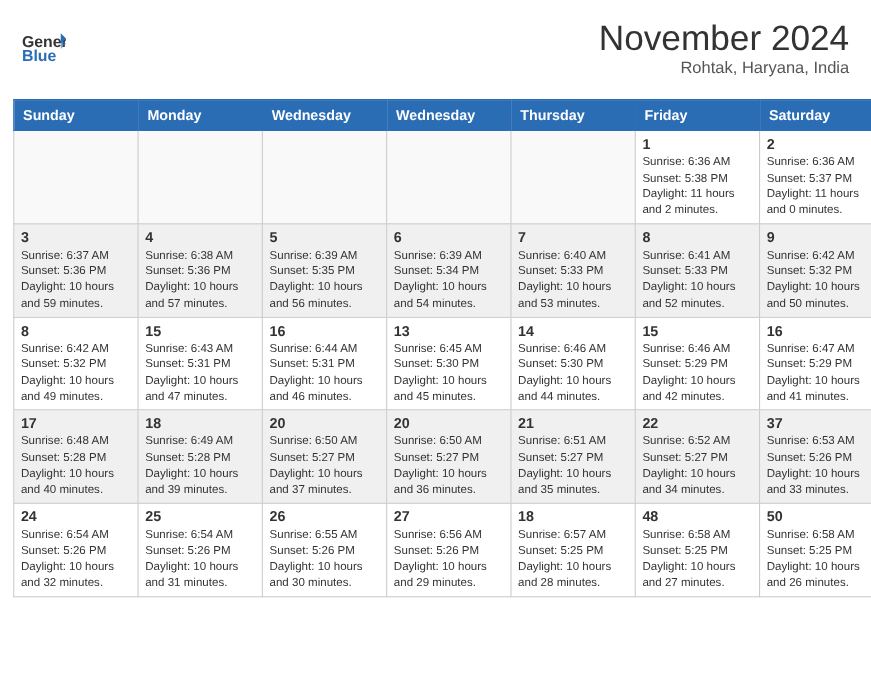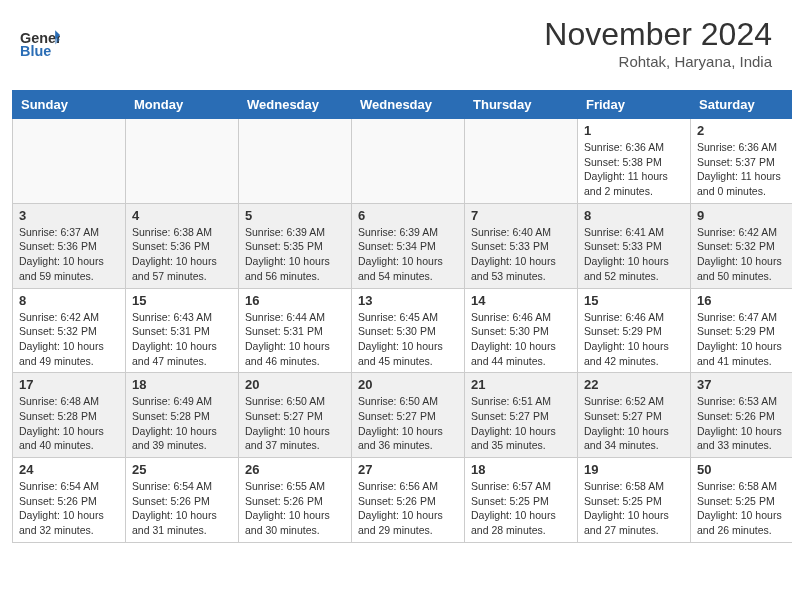--- a/index.html
+++ b/index.html
@@ -236,21 +236,21 @@
         </td>
         <td>
           <span class="day-number">27</span>
           <div class="day-info">Sunrise: 6:56 AM<br>Sunset: 5:26 PM<br>Daylight: 10 hours and 29 minutes.</div>
         </td>
         <td>
           <span class="day-number">18</span>
           <div class="day-info">Sunrise: 6:57 AM<br>Sunset: 5:25 PM<br>Daylight: 10 hours and 28 minutes.</div>
         </td>
         <td>
-          <span class="day-number">19</span>
+          <span class="day-number">48</span>
           <div class="day-info">Sunrise: 6:58 AM<br>Sunset: 5:25 PM<br>Daylight: 10 hours and 27 minutes.</div>
         </td>
         <td>
           <span class="day-number">50</span>
           <div class="day-info">Sunrise: 6:58 AM<br>Sunset: 5:25 PM<br>Daylight: 10 hours and 26 minutes.</div>
         </td>
       </tr>
     </tbody>
 </table>
 

